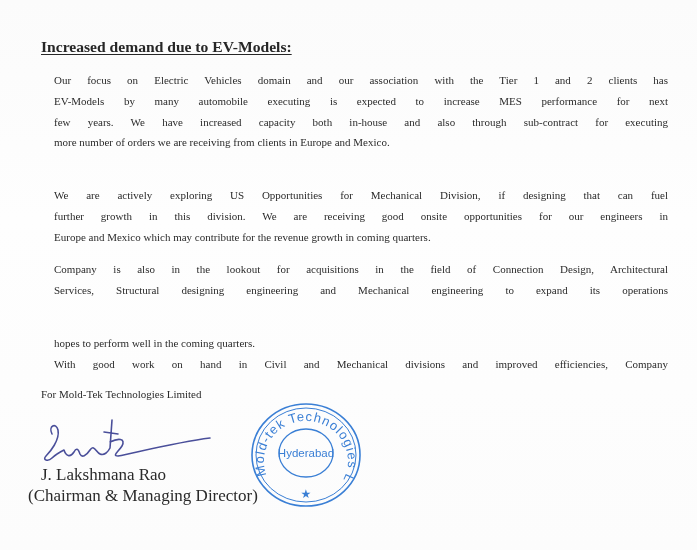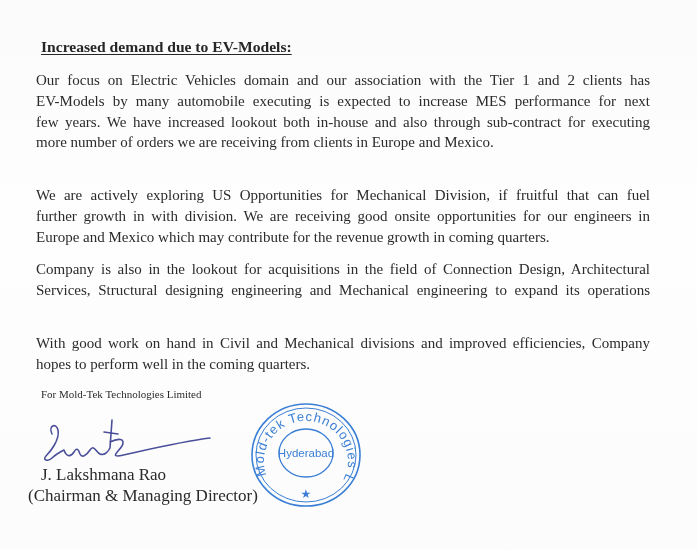--- a/index.html
+++ b/index.html
@@ -27,23 +27,23 @@
       top: 38px;
       font-size: 15.6px;
       font-weight: bold;
       text-decoration: underline;
       text-underline-offset: 2px;
       color: #262626;
       white-space: nowrap;
     }
     .para {
       position: absolute;
-      left: 36px;
+      left: 54px;
       width: 614px;
-      font-size: 15px;
+      font-size: 11px;
       line-height: 20.8px;
       text-align: justify;
       color: #2b2b2b;
     }
     .para .line {
       display: block;
       text-align: justify;
       text-align-last: justify;
       white-space: nowrap;
     }
@@ -93,38 +93,38 @@
 </head>
 <body>
 
 <div class="page">
 
   <div class="heading">Increased demand due to EV-Models:</div>
 
   <div class="para p1">
     <span class="line">Our focus on Electric Vehicles domain and our association with the Tier 1 and 2 clients has</span>
     <span class="line">EV-Models by many automobile executing is expected to increase MES performance for next</span>
-    <span class="line">few years. We have increased lookout both in-house and also through sub-contract for executing</span>
+    <span class="line">few years. We have increased capacity both in-house and also through sub-contract for executing</span>
     <span class="line last">more number of orders we are receiving from clients in Europe and Mexico.</span>
   </div>
 
   <div class="para p2">
-    <span class="line">We are actively exploring US Opportunities for Mechanical Division, if fruitful that can fuel</span>
-    <span class="line">further growth in with division. We are receiving good onsite opportunities for our engineers in</span>
+    <span class="line">We are actively exploring US Opportunities for Mechanical Division, if designing that can fuel</span>
+    <span class="line">further growth in this division. We are receiving good onsite opportunities for our engineers in</span>
     <span class="line last">Europe and Mexico which may contribute for the revenue growth in coming quarters.</span>
   </div>
 
   <div class="para p3">
     <span class="line">Company is also in the lookout for acquisitions in the field of Connection Design, Architectural</span>
     <span class="line">Services, Structural designing engineering and Mechanical engineering to expand its operations</span>
   </div>
 
   <div class="para p4">
+    <span class="line last">hopes to perform well in the coming quarters.</span>
     <span class="line">With good work on hand in Civil and Mechanical divisions and improved efficiencies, Company</span>
-    <span class="line last">hopes to perform well in the coming quarters.</span>
   </div>
 
   <div class="closing">For Mold-Tek Technologies Limited</div>
 
   <svg class="signature" viewBox="0 0 175 55">
     <path d="M14 22 C 10 14, 18 10, 20 18 C 22 28, 12 40, 8 44 C 4 48, 10 50, 14 46 C 18 42, 22 40, 26 38 C 28 44, 32 46, 36 40 C 38 36, 40 36, 42 42 C 44 46, 48 44, 52 38 C 56 32, 58 40, 62 42 C 66 44, 70 40, 72 36 L 74 8 M 66 20 L 80 22 M 72 30 C 80 26, 88 26, 84 34 C 80 40, 74 44, 80 44 C 100 40, 140 30, 172 26" fill="none" stroke="#4a4f9a" stroke-width="1.6" stroke-linecap="round" stroke-linejoin="round"></path>
   </svg>
 
   <svg class="stamp" viewBox="0 0 120 110">
     <defs>

